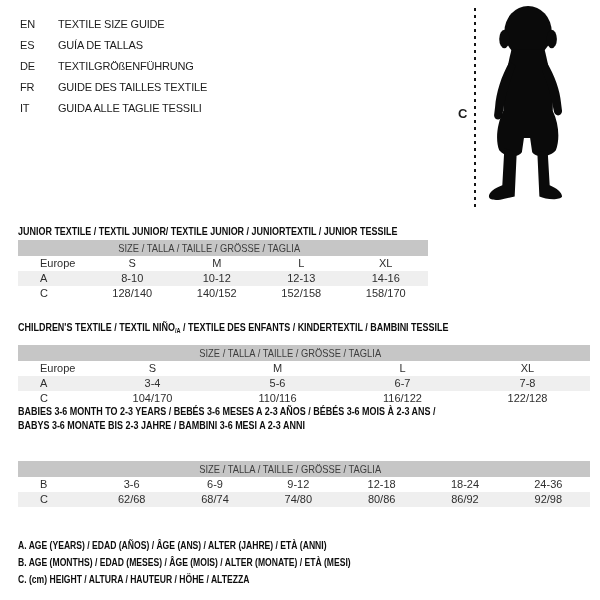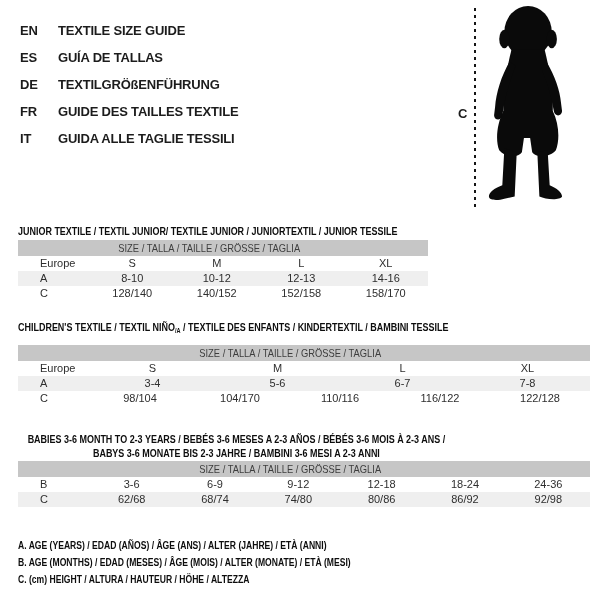--- a/index.html
+++ b/index.html
@@ -5,21 +5,21 @@
   html,body{margin:0;padding:0;}
   body{
     width:600px;height:600px;background:#ffffff;position:relative;
     font-family:"Liberation Sans","DejaVu Sans",sans-serif;color:#1c1c1c;
     overflow:hidden;
   }
   .abs{position:absolute;}
 
   
   .lang-list{top:14px;left:20px;display:flex;flex-direction:column;}
-  .lang-row{display:flex;height:21px;line-height:21px;font-weight:bold;font-size:13px;letter-spacing:-0.2px;margin-top:6px;}
+  .lang-row{display:flex;height:21px;line-height:21px;font-weight:normal;font-size:11px;letter-spacing:-0.2px;}
   .lang-code{width:38px;}
 
   
   .condensed{transform:scaleX(0.78);transform-origin:0 50%;white-space:nowrap;}
   .condensed85{transform:scaleX(0.85);transform-origin:0 50%;white-space:nowrap;}
 
   
   .figure-line{top:8px;left:474px;width:2px;height:200px;
     background:repeating-linear-gradient(to bottom,#151515 0 3px,transparent 3px 7px);}
   .figure-label{top:106px;left:458px;font-weight:bold;font-size:13px;}
@@ -124,29 +124,28 @@
     </div>
     <div class="trow alt">
       <div class="tcell label">A</div>
       <div class="tcell val">3-4</div>
       <div class="tcell val">5-6</div>
       <div class="tcell val">6-7</div>
       <div class="tcell val">7-8</div>
     </div>
     <div class="trow">
       <div class="tcell label">C</div>
-      <div class="tcell val">98/104</div>
       <div class="tcell val">104/170</div>
       <div class="tcell val">110/116</div>
       <div class="tcell val">116/122</div>
       <div class="tcell val">122/128</div>
     </div>
   </div>
 
-<div class="abs" style="top:432px;left:18px;width:560px;text-align:center;">
+<div class="abs" style="top:404px;left:18px;width:560px;">
     <div class="tbl-title condensed">BABIES 3-6 MONTH TO 2-3 YEARS / BEBÉS 3-6 MESES A 2-3 AÑOS / BÉBÉS 3-6 MOIS À 2-3 ANS /</div>
     <div class="tbl-title condensed">BABYS 3-6 MONATE BIS 2-3 JAHRE / BAMBINI 3-6 MESI A 2-3 ANNI</div>
   </div>
 <div class="abs" style="top:461px;left:18px;width:572px;">
     <div class="size-bar"><span class="condensed85">SIZE / TALLA / TAILLE / GRÖSSE / TAGLIA</span></div>
     <div class="trow">
       <div class="tcell label">B</div>
       <div class="tcell val">3-6</div>
       <div class="tcell val">6-9</div>
       <div class="tcell val">9-12</div>

